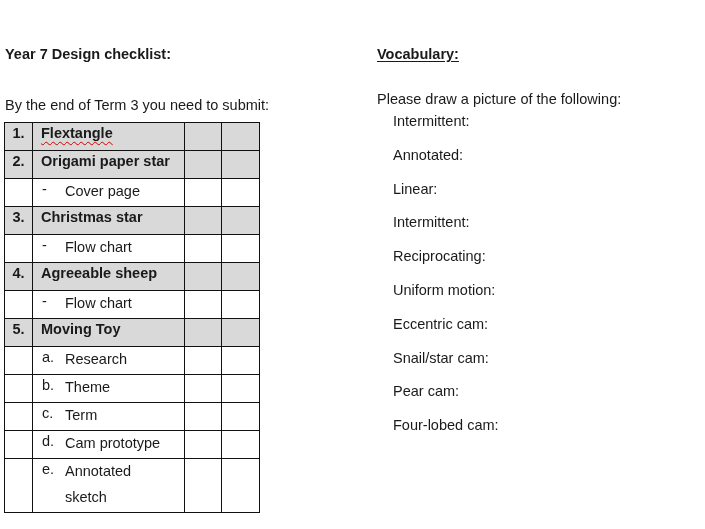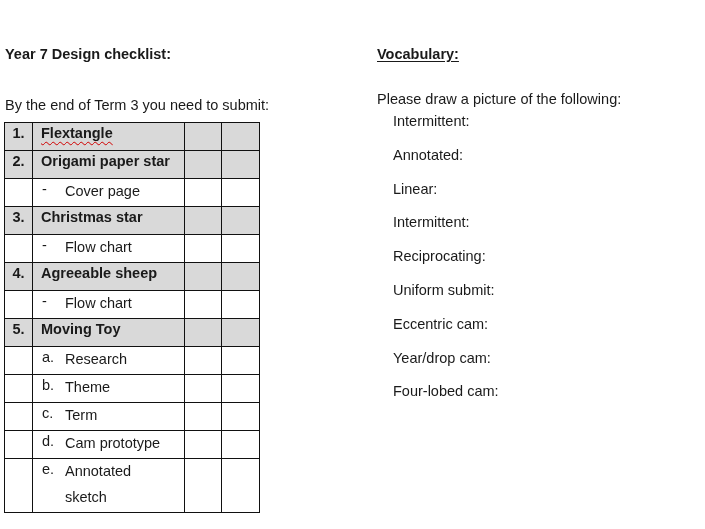--- a/index.html
+++ b/index.html
@@ -166,17 +166,18 @@
 </table>
 
 <div class="vocab-title">Vocabulary:</div>
 <div class="vocab-intro">Please draw a picture of the following:</div>
 <ul class="vocab-list" id="vocab-list">
     <li>Intermittent:</li>
     <li>Annotated:</li>
     <li>Linear:</li>
     <li>Intermittent:</li>
     <li>Reciprocating:</li>
-    <li>Uniform submit:</li>
+    <li>Uniform motion:</li>
     <li>Eccentric cam:</li>
-    <li>Year/drop cam:</li>
+    <li>Snail/star cam:</li>
+    <li>Pear cam:</li>
     <li>Four-lobed cam:</li>
   </ul>
 
 </body></html>

